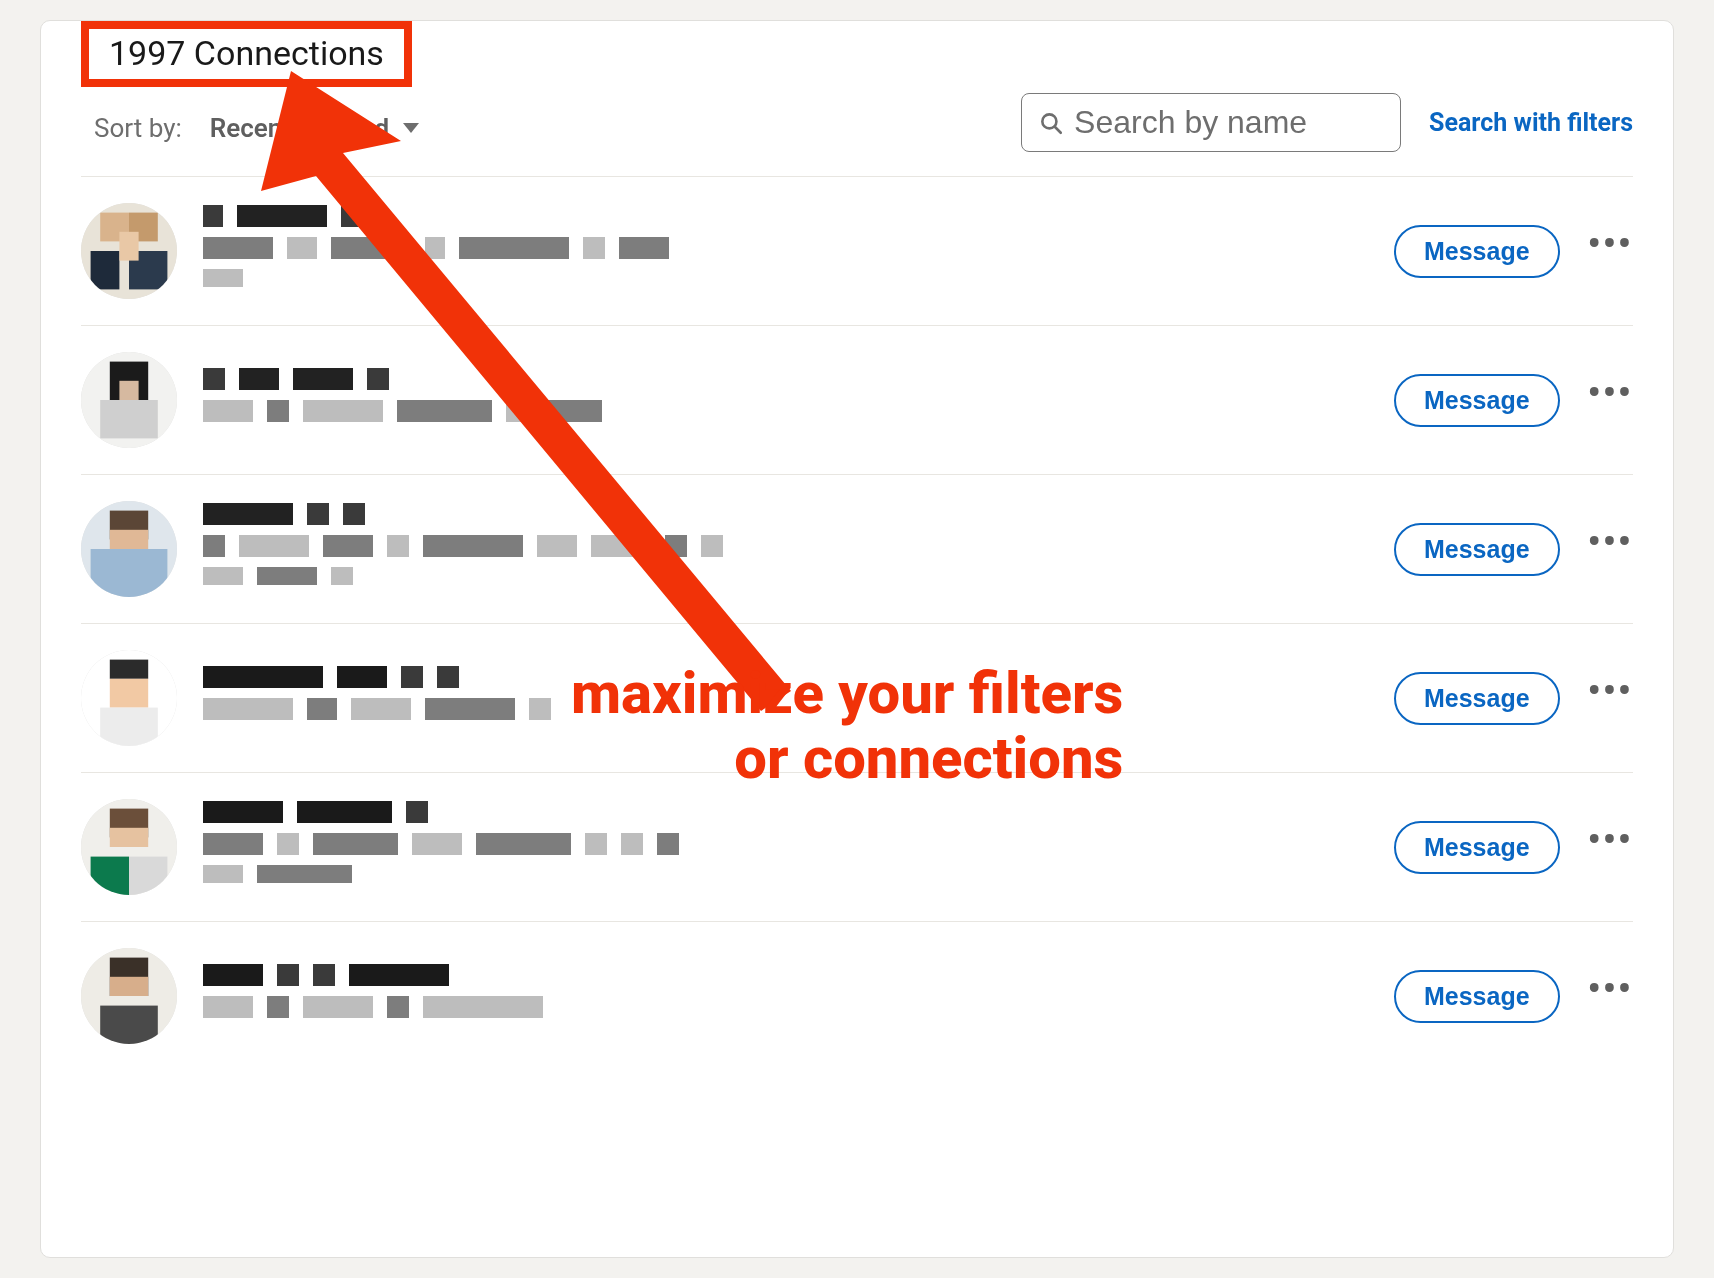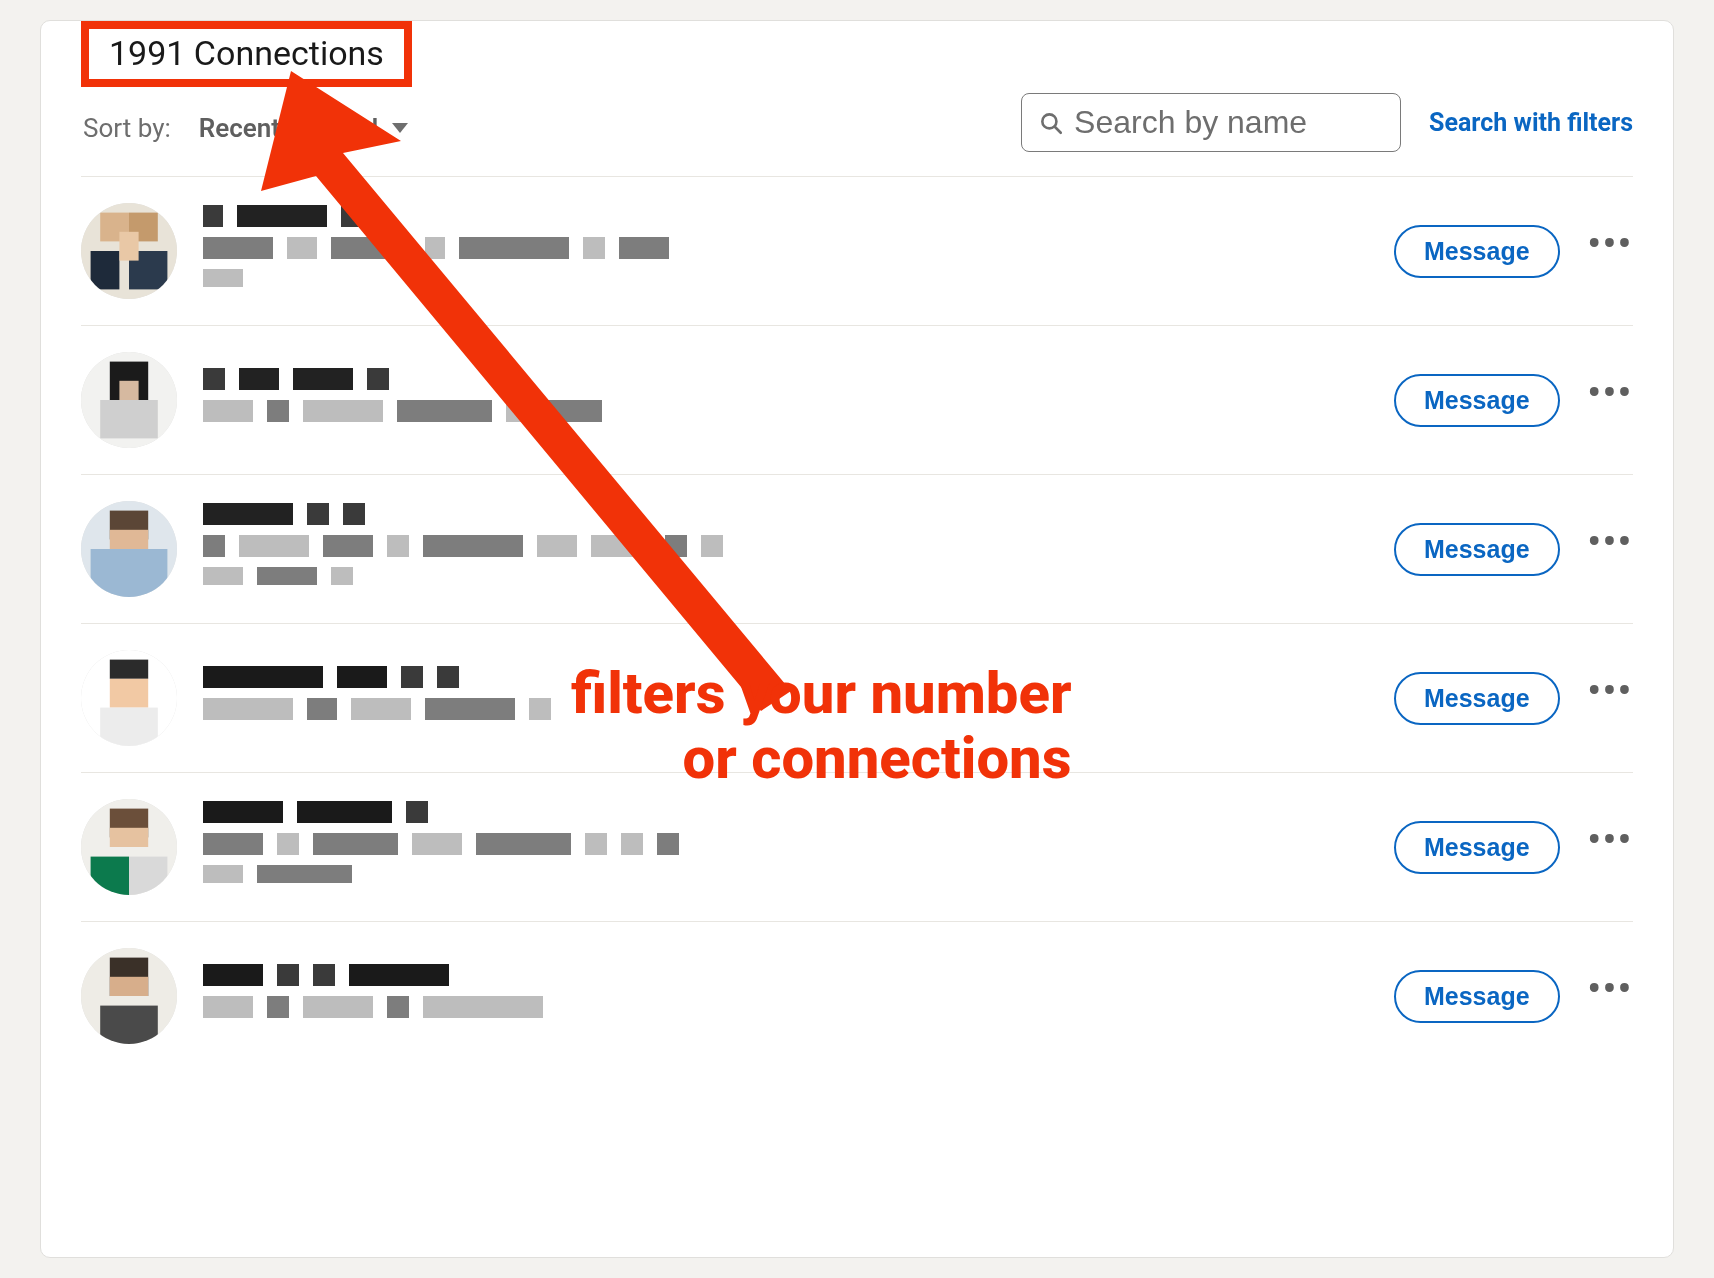--- a/index.html
+++ b/index.html
@@ -33,21 +33,21 @@
     top: 0;
     left: 0;
     border: 8px solid #f13208;
     background: #fff;
     padding: 4px 20px 6px 20px;
     font-size: 34px;
     color: #191919;
   }
   .sort-row {
     position: absolute;
-    left: 2px;
+    left: 13px;
     top: 92px;
     display: flex;
     align-items: center;
     gap: 28px;
     font-size: 26px;
   }
   .sort-label { color: #6e6e6e; }
   .sort-value { color: #5f5f5f; font-weight: 600; display:flex; align-items:center; gap:8px; cursor:pointer;}
   .caret {
     width: 0; height: 0;
@@ -149,21 +149,21 @@
     pointer-events: none;
     white-space: pre;
   }
 </style>
 </head>
 <body>
 
 <div class="card">
 
   <div class="header-row">
-    <div class="title-box">1991 Connections</div>
+    <div class="title-box">1997 Connections</div>
 
     <div class="sort-row">
       <span class="sort-label">Sort by:</span>
       <span class="sort-value">
         <span>Recently added</span>
         <span class="caret"></span>
       </span>
     </div>
 
     <div class="search-wrap">
@@ -382,16 +382,16 @@
       </div>
     </div>
 
   </div>
 
   <svg class="anno-arrow" style="left:190px; top:50px;" width="640" height="640" viewBox="0 0 640 640">
     <defs></defs>
     <polygon points="60,0 170,70 112,82 560,620 530,640 85,105 30,120" fill="#f13208"></polygon>
   </svg>
 
-  <div class="anno-text" style="left:530px; top:640px;">filters your number
+  <div class="anno-text" style="left:530px; top:640px;">maximize your filters
 or connections</div>
 
 </div>
 
 </body></html>

